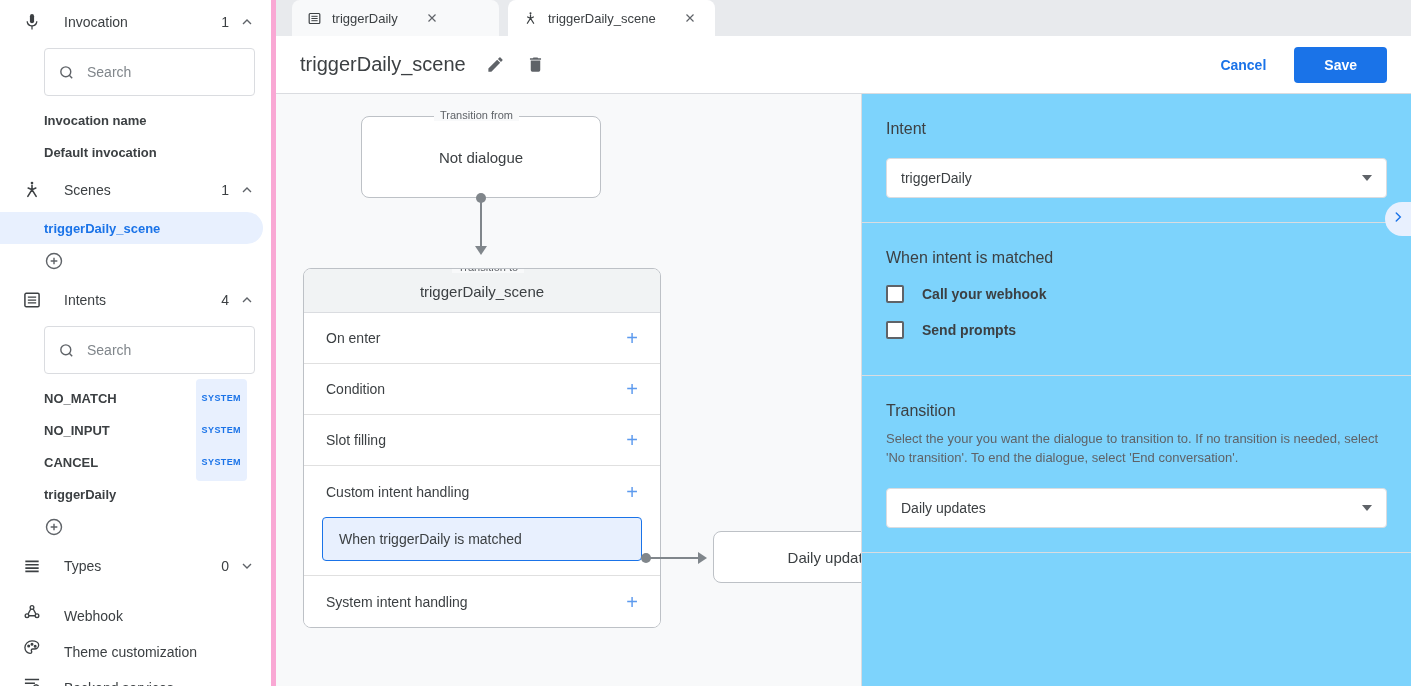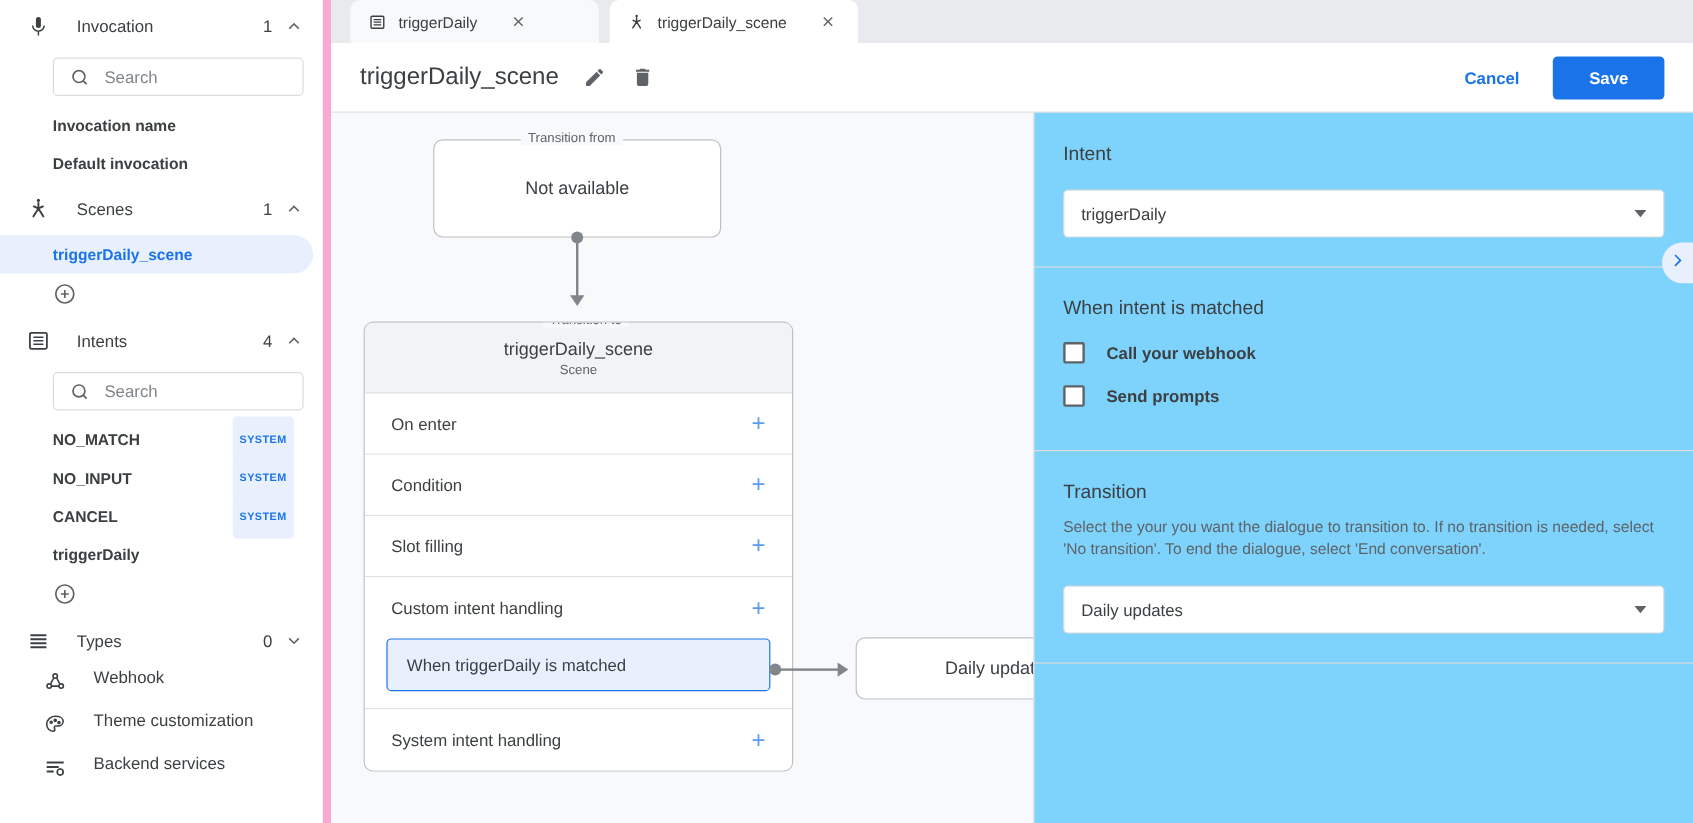--- a/index.html
+++ b/index.html
@@ -9,42 +9,42 @@
     background: #ffffff;
     overflow: hidden;
     color: #3c4043;
   }
   .app { position: relative; width: 1411px; height: 686px; display: flex; }
 
   
   .sidebar {
     width: 276px; height: 686px;
     background: #ffffff;
-    border-right: 7px solid #f9a8d4;
+    border-right: 5px solid #f9a8d4;
     flex: 0 0 276px;
     overflow: hidden;
     position: relative;
   }
   .sb-section {
     display: flex; align-items: center;
     height: 44px;
     padding: 0 16px 0 20px;
     cursor: pointer;
   }
   .sb-section .ico { width: 24px; height: 24px; flex: 0 0 24px; display:flex; align-items:center; justify-content:center; color:#3c4043; }
   .sb-section .lbl {
     flex: 1; margin-left: 20px;
     font-size: 14px; color: #3c4043;
   }
   .sb-section .count { font-size: 14px; color: #3c4043; margin-right: 10px; }
   .sb-section .chev { width: 16px; height: 16px; display:flex; align-items:center; justify-content:center; color:#5f6368;}
 
   .sb-search-wrap { padding: 4px 16px 8px 44px; }
   .sb-search {
-    height: 32px; border: 1px solid #dadce0; border-radius: 4px;
+    height: 48px; border: 1px solid #dadce0; border-radius: 4px;
     display: flex; align-items: center; padding: 0 12px; background:#fff;
   }
   .sb-search .sico { width:18px;height:18px;flex:0 0 18px; color:#5f6368; display:flex;align-items:center;justify-content:center;}
   .sb-search input {
     border: none; outline: none; flex: 1; margin-left: 12px;
     font-size: 14px; font-family: "Liberation Sans", sans-serif; color: #3c4043; background: transparent;
   }
   .sb-search input::placeholder { color: #80868b; }
 
   .sb-item {
@@ -58,22 +58,22 @@
   .sb-item .name { flex: 1; }
   .badge {
     font-size: 9px; font-weight: bold; letter-spacing: .4px;
     color: #1a73e8; background: #e8f0fe;
     border-radius: 4px; padding: 14px 6px;
   }
   .sb-add { padding-left: 44px; height: 34px; display:flex; align-items:center; cursor:pointer; }
   .sb-add .pico { width: 20px; height: 20px; color:#5f6368; }
 
   .sb-row {
-    display:flex; align-items:flex-start; height: 36px;
-    padding: 0 16px 0 20px; cursor:pointer; font-size:14px; color:#3c4043;margin-left:14px;
+    display:flex; align-items:flex-end; height: 36px;
+    padding: 0 16px 0 20px; cursor:pointer; font-size:14px; color:#3c4043;
   }
   .sb-row .ico { width:24px;height:24px;flex:0 0 24px; display:flex;align-items:center;justify-content:center;color:#3c4043;}
   .sb-row .lbl { flex:1; margin-left:20px; }
 
   
   .main { flex: 1; display: flex; flex-direction: column; min-width: 0; position: relative; }
 
   .tabbar {
     height: 36px; background: #e8eaed;
     display: flex; align-items: flex-end; padding-left: 16px;
@@ -441,32 +441,31 @@
       <button class="btn-cancel">Cancel</button>
       <button class="btn-save">Save</button>
     </div>
 
     <div class="body">
 
       <div class="canvas">
 
         <div class="fs node-from">
           <span class="fs-legend" style="left:72px;">Transition from</span>
-          <span class="txt">Not available</span>
+          <span class="txt">Not dialogue</span>
         </div>
 
         <div class="dot" style="left:200px; top:99px;"></div>
         <div class="edge" style="left:204px; top:104px; width:2px; height:53px;"></div>
         <div style="position:absolute; left:199px; top:152px; width:0;height:0;border-left:6px solid transparent;border-right:6px solid transparent;border-top:9px solid #80868b;"></div>
 
         <div class="fs node-scene">
           <span class="fs-legend" style="left:148px;">Transition to</span>
           <div class="scene-head">
             <div class="nm">triggerDaily_scene</div>
-            <div class="sub">Scene</div>
           </div>
 
           <div class="scene-row">
             <span class="rl">On enter</span>
             <span class="plus">+</span>
           </div>
           <div class="scene-row">
             <span class="rl">Condition</span>
             <span class="plus">+</span>
           </div>

